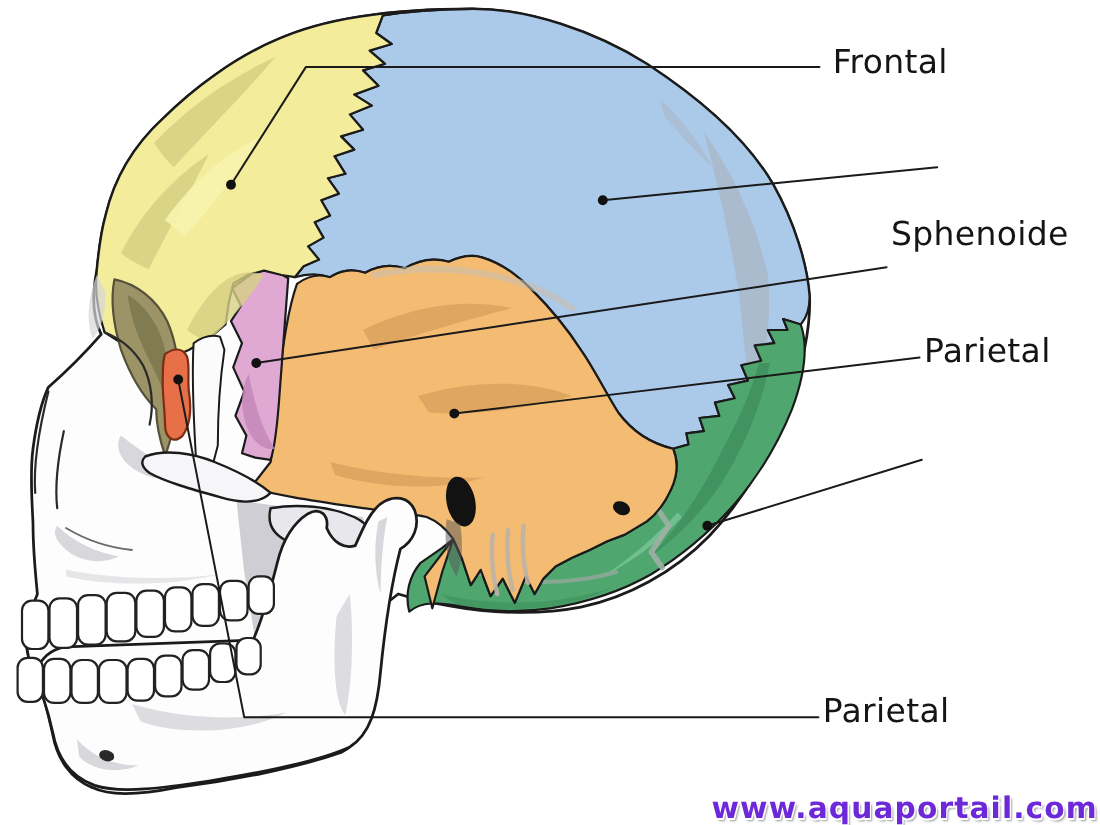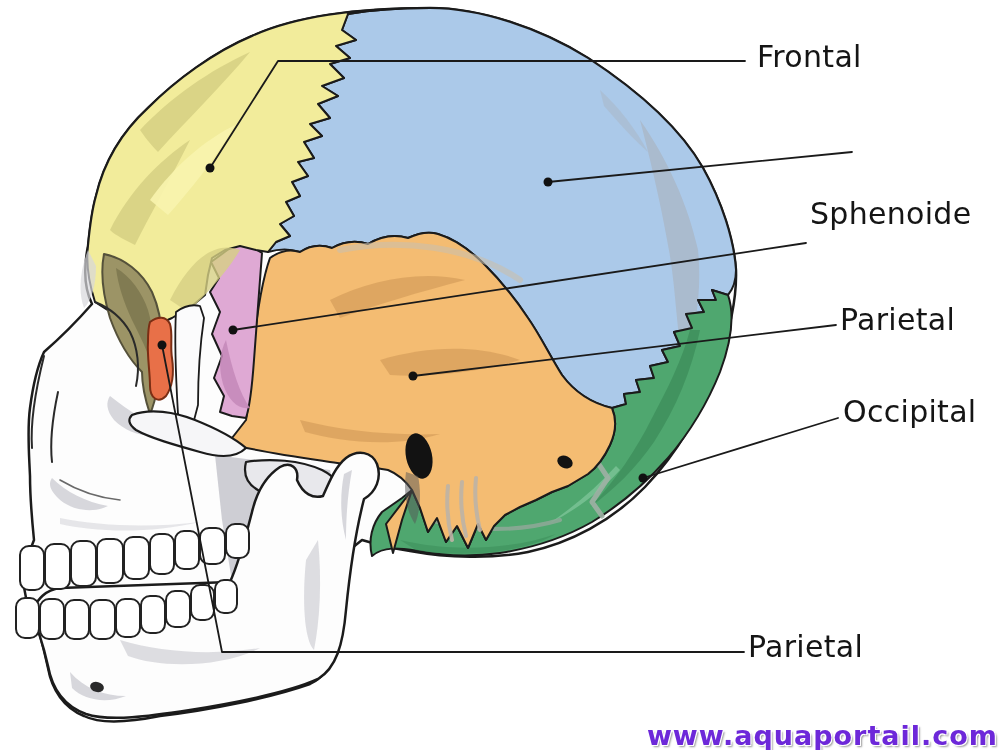--- a/index.html
+++ b/index.html
@@ -178,18 +178,17 @@
       <circle cx="413" cy="376" r="4.5"></circle>
       <circle cx="643" cy="478" r="4.5"></circle>
       <circle cx="162" cy="345" r="4.5"></circle>
     </g>
   </g>
 </svg>
 
 <div class="label" style="left:757px;top:40px">Frontal</div>
 <div class="label" style="left:810px;top:197px">Sphenoide</div>
 <div class="label" style="left:840px;top:303px">Parietal</div>
-<div class="label" style="left:843px;top:395px">Occipital</div>
 <div class="label" style="left:748px;top:630px">Parietal</div>
 
 <div class="watermark">www.aquaportail.com</div>
 
 </div>
 
 </body></html>

